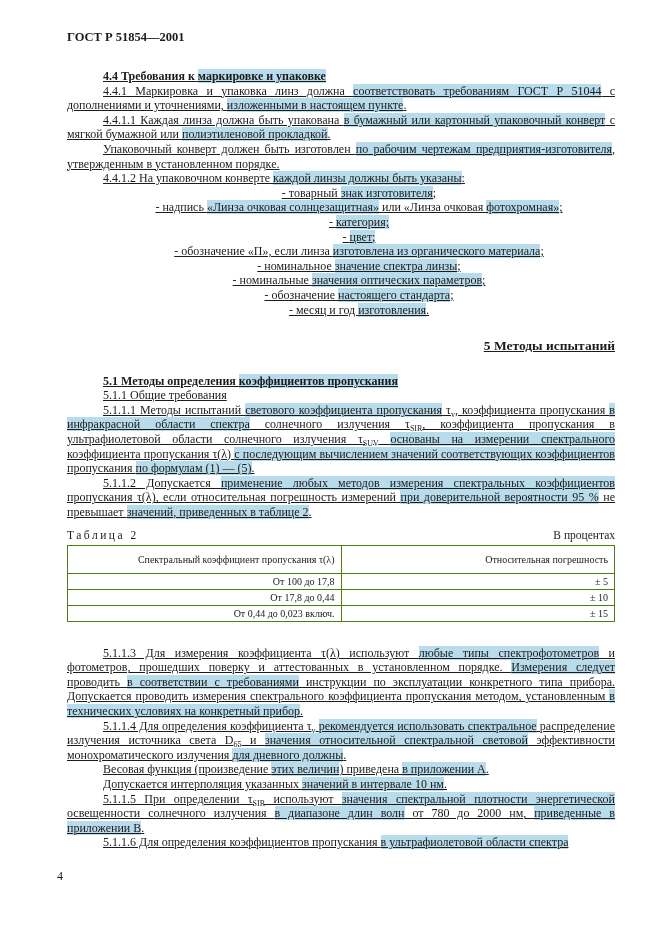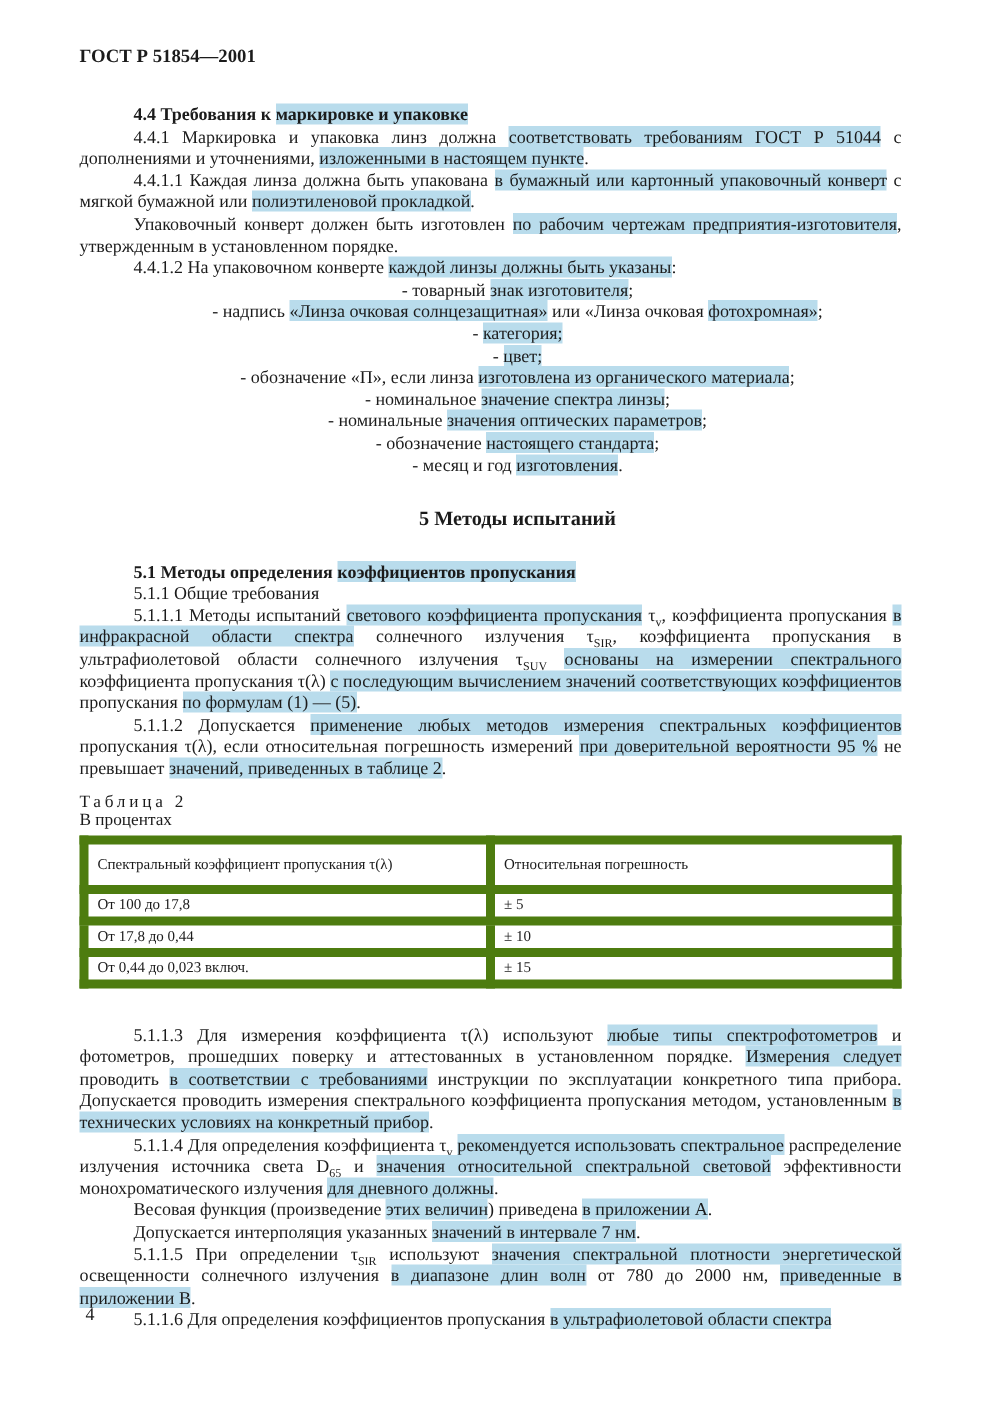--- a/index.html
+++ b/index.html
@@ -4,31 +4,31 @@
 <style>
   html,body{margin:0;padding:0;background:#ffffff;}
   .page{
     position:relative;
     width:661px;height:936px;
     background:var(--page-bg,#ffffff);
     color:var(--text,#1b1b1b);
     font-family:"Liberation Serif","DejaVu Serif",serif;
     overflow:hidden;
   }
-  .content{position:absolute;left:53px;top:30px;width:548px;}
+  .content{position:absolute;left:67px;top:30px;width:548px;}
   .doc-code{font-weight:bold;font-size:12.5px;margin:0 0 24px 0;}
-  p{margin:0;font-size:12px;line-height:14.6px;text-align:justify;}
+  p{margin:0;font-size:12px;line-height:14.6px;text-align:justify;text-decoration:underline;}
   .indent{text-indent:36px;}
   .bold{font-weight:bold;}
   .li{padding-left:36px;text-align:center;font-size:12px;line-height:14.6px;margin:0;}
-  .h5{font-weight:bold;font-size:13.5px;margin:22px 0 20px 0;text-indent:36px;text-align:center;}
-  .caption-row{display:flex;justify-content:space-between;margin:9px 0 4px 0;font-size:11.5px;flex-direction:column;}
+  .h5{font-weight:bold;font-size:13.5px;margin:22px 0 20px 0;text-indent:36px;text-align:right;}
+  .caption-row{display:flex;justify-content:space-between;margin:9px 0 4px 0;font-size:11.5px;}
   .cap-left{letter-spacing:2.5px;}
   table{width:100%;border-collapse:collapse;margin:0 0 24px 0;table-layout:fixed;}
-  th,td{border:6px solid #4d7c0f;text-align:left;vertical-align:middle;font-family:Liberation Serif, serif;}
+  th,td{border:1px solid #4d7c0f;text-align:right;vertical-align:middle;font-family:Liberation Serif, serif;}
   th{font-size:10px;font-weight:normal;padding:8px 6px;}
   td{font-size:10px;padding:2px 6px;}
   .hl{background:var(--hl,#b9dcec);}
   sub{font-size:8px;line-height:0;}
   .page-number{position:absolute;left:57px;bottom:52px;font-size:12px;}
 </style>
 </head>
 <body>
 
 <div class="page">
@@ -84,20 +84,20 @@
           <tr>
             <td>От 0,44 до 0,023 включ.</td>
             <td>± 15</td>
           </tr>
         </tbody>
     </table>
 
     <p class="indent">5.1.1.3 Для измерения коэффициента τ(λ) используют <span class="hl">любые типы спектрофотометров</span> и фотометров, прошедших поверку и аттестованных в установленном порядке. <span class="hl">Измерения следует</span> проводить <span class="hl">в соответствии с требованиями</span> инструкции по эксплуатации конкретного типа прибора. Допускается проводить измерения спектрального коэффициента пропускания методом, установленным <span class="hl">в технических условиях на конкретный прибор</span>.</p>
     <p class="indent">5.1.1.4 Для определения коэффициента τ<sub>v</sub> <span class="hl">рекомендуется использовать спектральное</span> распределение излучения источника света D<sub>65</sub> и <span class="hl">значения относительной спектральной световой</span> эффективности монохроматического излучения <span class="hl">для дневного должны</span>.</p>
     <p class="indent">Весовая функция (произведение <span class="hl">этих величин</span>) приведена <span class="hl">в приложении А</span>.</p>
-    <p class="indent">Допускается интерполяция указанных <span class="hl">значений в интервале 7 нм</span>.</p>
+    <p class="indent">Допускается интерполяция указанных <span class="hl">значений в интервале 10 нм</span>.</p>
     <p class="indent">5.1.1.5 При определении τ<sub>SIR</sub> используют <span class="hl">значения спектральной плотности энергетической</span> освещенности солнечного излучения <span class="hl">в диапазоне длин волн</span> от 780 до 2000 нм, <span class="hl">приведенные в приложении В</span>.</p>
     <p class="indent">5.1.1.6 Для определения коэффициентов пропускания <span class="hl">в ультрафиолетовой области спектра</span></p>
 
   </div>
 
   <div class="page-number">4</div>
 </div>
 
 </body></html>

